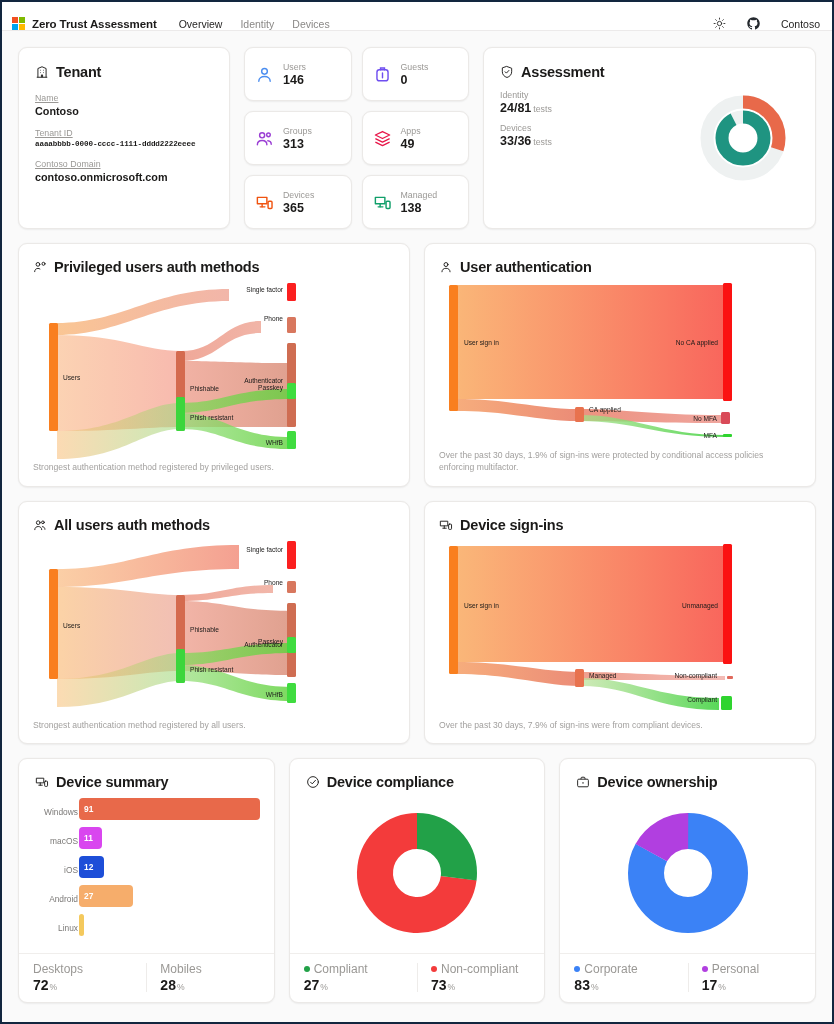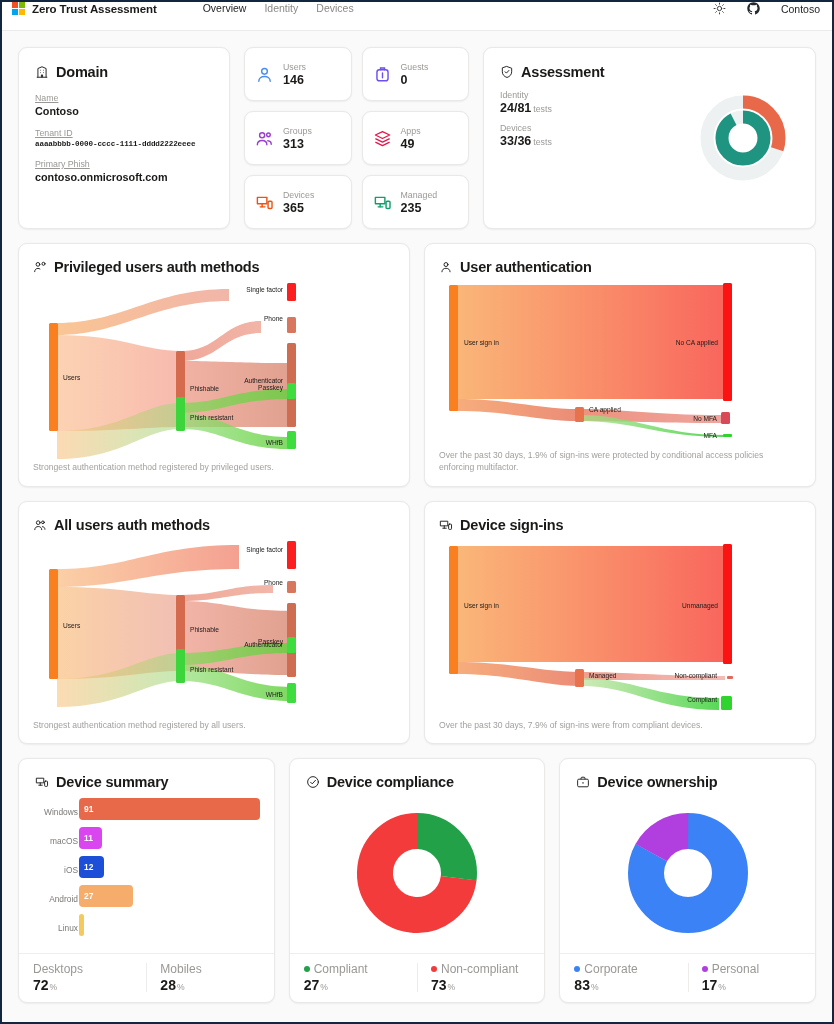--- a/index.html
+++ b/index.html
@@ -11,26 +11,25 @@
     color: #201f1e;
     border: 2px solid #12263f;
     overflow: hidden;
     position: relative;
   }
 
   
   .topbar {
     height: 29px;
     display: flex;
-    align-items: flex-start;
+    align-items: flex-end;
     padding: 0 12px 0 10px;
     border-bottom: 1px solid #eceaea;
     background: #fff;
     position: relative;
-    gap: 24px;
   }
   .brand { display: flex; align-items: center; gap: 7px; }
   .ms-logo {
     width: 13px; height: 13px;
     display: grid; grid-template-columns: 1fr 1fr; grid-template-rows: 1fr 1fr;
     gap: 1.4px;
   }
   .ms-logo i { display: block; }
   .brand-name {
     font-size: 11.5px; font-weight: bold; color: #1b1a19; letter-spacing: -0.1px;
@@ -181,27 +180,27 @@
 
     <div class="card tenant-card">
       <div class="card-title">
         <span>
           <svg width="14" height="14" viewBox="0 0 24 24" fill="none" stroke="#1b1a19" stroke-width="1.6">
             <path d="M5 21V6l7-3 7 3v15"></path>
               <path d="M3 21h18"></path>
             <path d="M9 9h1M9 13h1M14 9h1M14 13h1M11 21v-4h2v4"></path>
           </svg>
         </span>
-        <span>Domain</span>
+        <span>Tenant</span>
       </div>
       <div class="field-label">Name</div>
       <div class="field-value">Contoso</div>
       <div class="field-label">Tenant ID</div>
       <div class="field-value mono">aaaabbbb-0000-cccc-1111-dddd2222eeee</div>
-      <div class="field-label">Primary Phish</div>
+      <div class="field-label">Contoso Domain</div>
       <div class="field-value">contoso.onmicrosoft.com</div>
     </div>
 
     <div class="stats-col">
       <div class="stats-row">
         <div class="card stat-card">
           <span class="stat-ico">
             <svg width="19" height="19" viewBox="0 0 24 24" fill="none" stroke="#4a8df0" stroke-width="1.8" stroke-linecap="round">
               <circle cx="12" cy="8" r="3.6"></circle>
                 <path d="M4.8 20.5c0-3.7 3.2-6 7.2-6s7.2 2.3 7.2 6"></path>
@@ -273,21 +272,21 @@
           <span class="stat-ico">
             <svg width="19" height="19" viewBox="0 0 24 24" fill="none" stroke="#109f6a" stroke-width="1.8" stroke-linecap="round" stroke-linejoin="round">
               <path d="M3 5.5h12v8H3z"></path>
                 <path d="M6.5 17.5h6"></path>
                 <path d="M9 13.5v4"></path>
               <rect x="16.5" y="10.5" width="5" height="9" rx="1.3"></rect>
             </svg>
           </span>
           <span class="stat-txt">
             <span class="stat-label">Managed</span>
-            <span class="stat-num">235</span>
+            <span class="stat-num">138</span>
           </span>
         </div>
       </div>
     </div>
 
     <div class="card assess-card">
       <div class="card-title">
         <span>
           <svg width="14" height="14" viewBox="0 0 24 24" fill="none" stroke="#1b1a19" stroke-width="1.6" stroke-linecap="round" stroke-linejoin="round">
             <path d="M12 2.6 20 5.6v6c0 5-3.4 8.3-8 9.8-4.6-1.5-8-4.8-8-9.8v-6z"></path>

